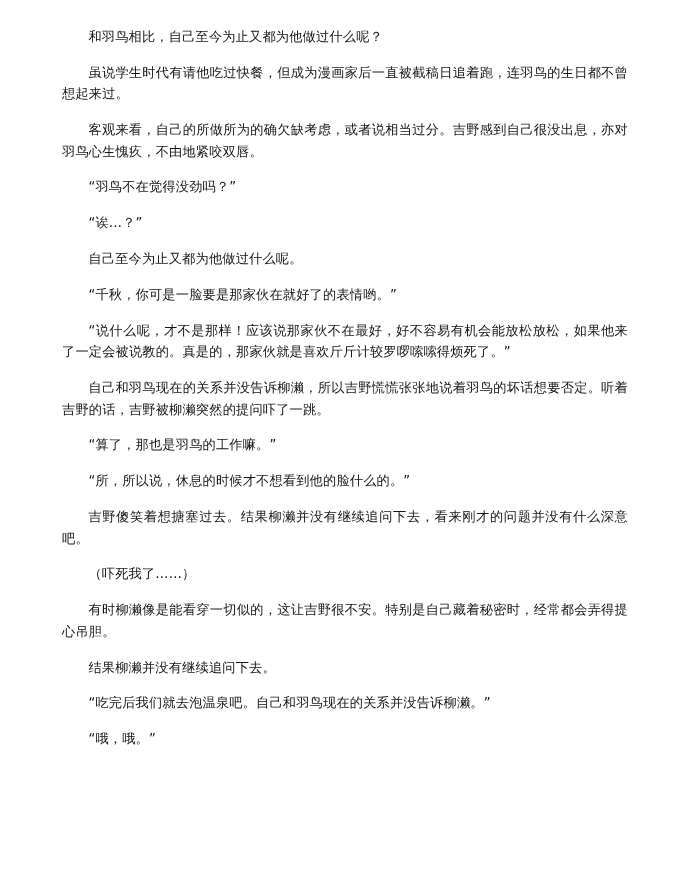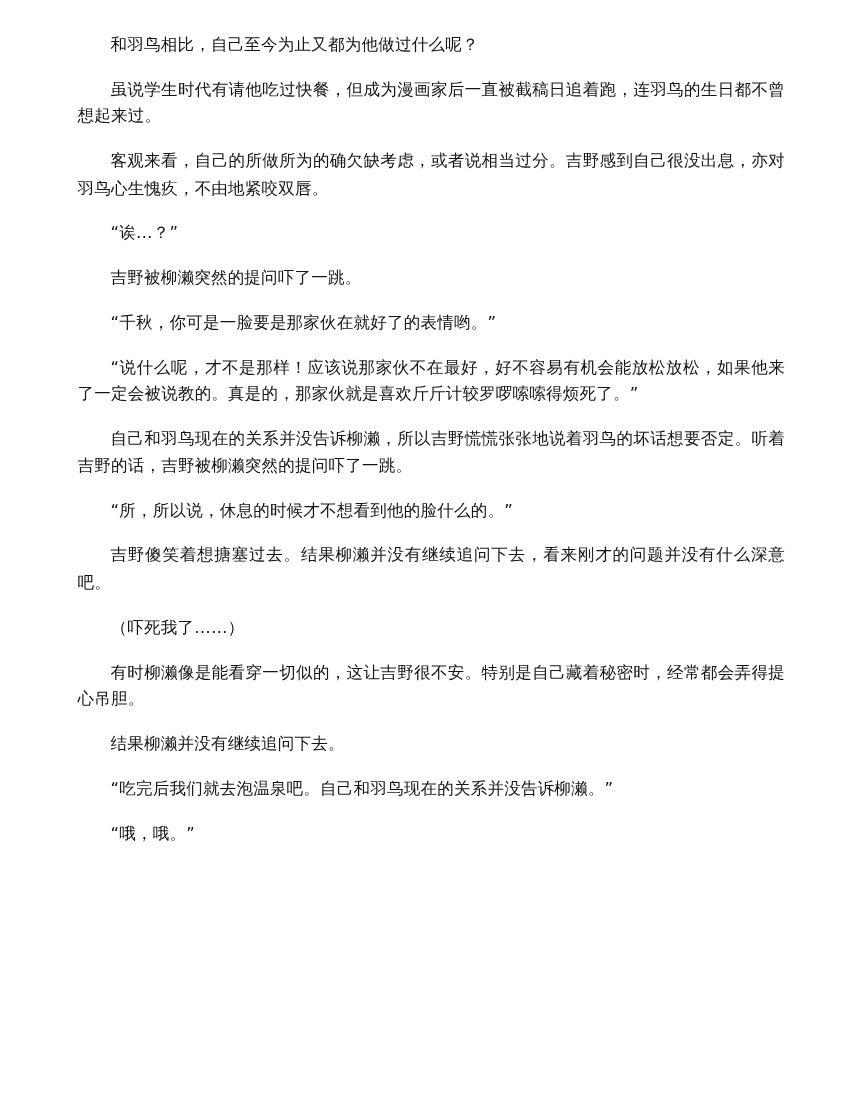--- a/index.html
+++ b/index.html
@@ -36,25 +36,27 @@
   }
 </style>
 </head>
 <body>
 
 <div class="page">
   <div class="doc-body">
     <p class="para">和羽鸟相比，自己至今为止又都为他做过什么呢？</p>
     <p class="para">虽说学生时代有请他吃过快餐，但成为漫画家后一直被截稿日追着跑，连羽鸟的生日都不曾想起来过。</p>
     <p class="para">客观来看，自己的所做所为的确欠缺考虑，或者说相当过分。吉野感到自己很没出息，亦对羽鸟心生愧疚，不由地紧咬双唇。</p>
+    <p class="para">“羽鸟不在觉得没劲吗？”</p>
     <p class="para">“诶…？”</p>
-    <p class="para">吉野被柳濑突然的提问吓了一跳。</p>
+    <p class="para">自己至今为止又都为他做过什么呢。</p>
     <p class="para">“千秋，你可是一脸要是那家伙在就好了的表情哟。”</p>
     <p class="para">“说什么呢，才不是那样！应该说那家伙不在最好，好不容易有机会能放松放松，如果他来了一定会被说教的。真是的，那家伙就是喜欢斤斤计较罗啰嗦嗦得烦死了。”</p>
     <p class="para">自己和羽鸟现在的关系并没告诉柳濑，所以吉野慌慌张张地说着羽鸟的坏话想要否定。听着吉野的话，吉野被柳濑突然的提问吓了一跳。</p>
+    <p class="para">“算了，那也是羽鸟的工作嘛。”</p>
     <p class="para">“所，所以说，休息的时候才不想看到他的脸什么的。”</p>
     <p class="para">吉野傻笑着想搪塞过去。结果柳濑并没有继续追问下去，看来刚才的问题并没有什么深意吧。</p>
     <p class="para">（吓死我了……）</p>
     <p class="para">有时柳濑像是能看穿一切似的，这让吉野很不安。特别是自己藏着秘密时，经常都会弄得提心吊胆。</p>
     <p class="para">结果柳濑并没有继续追问下去。</p>
     <p class="para">“吃完后我们就去泡温泉吧。自己和羽鸟现在的关系并没告诉柳濑。”</p>
     <p class="para">“哦，哦。”</p>
   </div>
 </div>
 

